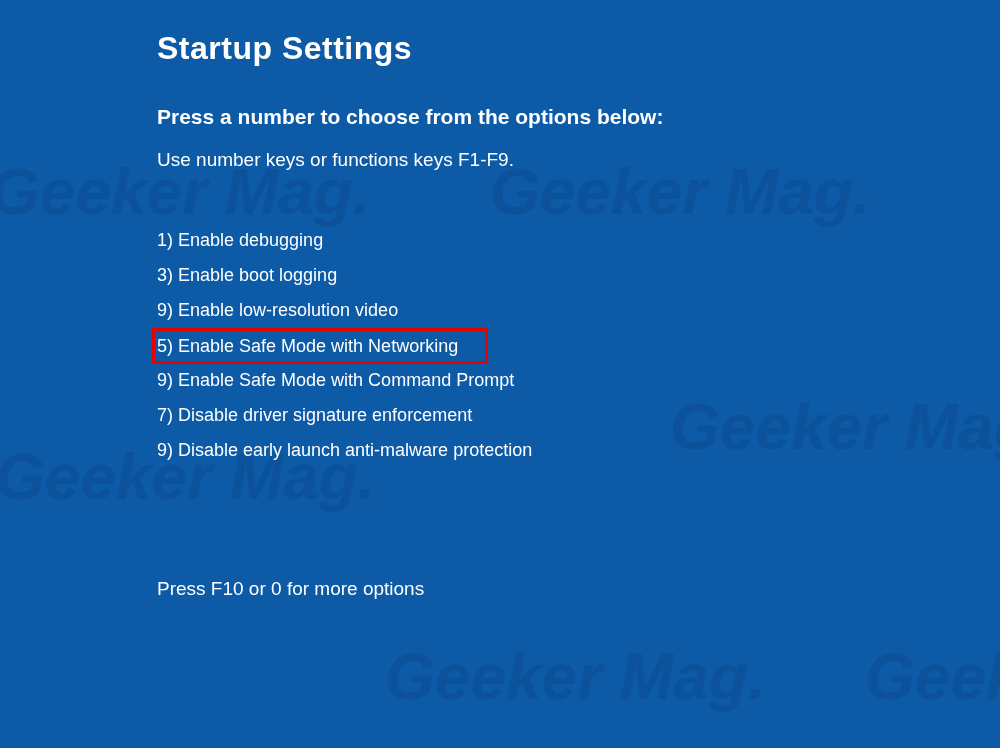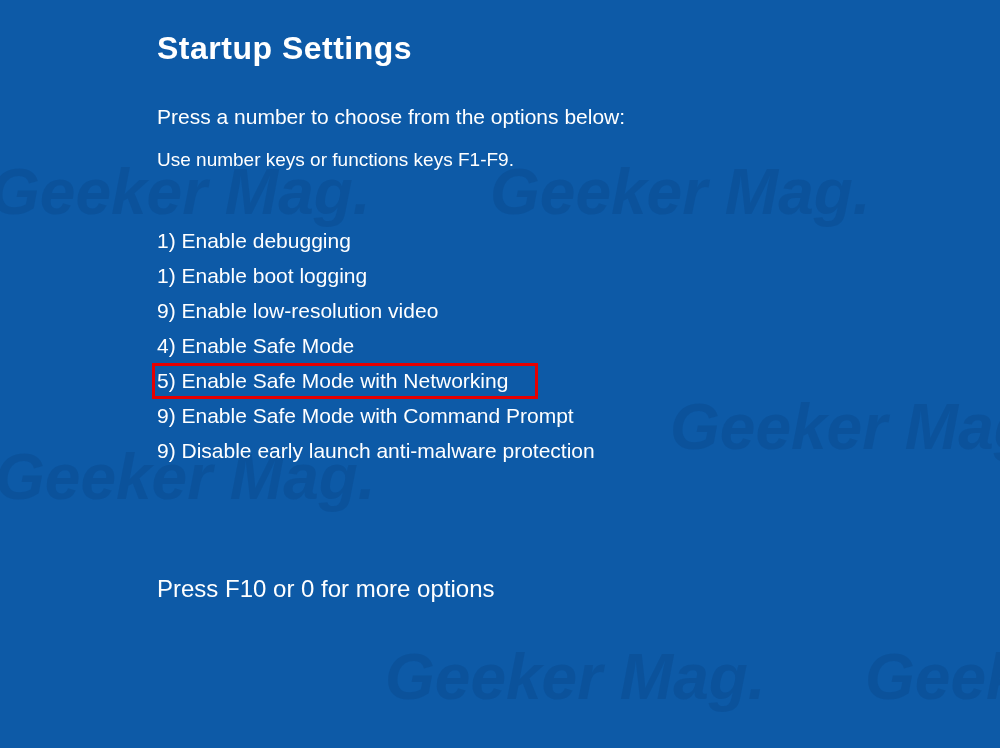--- a/index.html
+++ b/index.html
@@ -44,55 +44,55 @@
     
     .title {
       font-size: 32px;
       font-weight: 700;
       margin-bottom: 38px;
       letter-spacing: 0.5px;
     }
     
     .subtitle {
       font-size: 21px;
-      font-weight: 400;
+      font-weight: 700;
       margin-bottom: 20px;
     }
     
     .hint {
       font-size: 19px;
       font-weight: 300;
       margin-bottom: 52px;
     }
     
     .options {
       margin-bottom: 105px;
     }
     
     .option-item {
-      font-size: 21px;
+      font-size: 18px;
       font-weight: 300;
       line-height: 35px;
       display: inline-block;
     }
     
     .option-row {
       height: 35px;
     }
     
     .highlighted {
       border: 3px solid #e60000;
       padding: 1px 27px 1px 2px;
       line-height: 28px;
       margin-left: -5px;
       text-align: right;
     }
     
     .footer-text {
-      font-size: 24px;
+      font-size: 19px;
       font-weight: 300;
       line-height: 32px;
     }
   </style>
 </head>
 <body>
 
 <div class="watermark wm1">Geeker Mag.</div>
 <div class="watermark wm2">Geeker Mag.</div>
 <div class="watermark wm3">Geeker Mag.</div>
@@ -102,22 +102,22 @@
 
 <div class="content">
   <h1 class="title">Startup Settings</h1>
 
   <div class="subtitle">Press a number to choose from the options below:</div>
 
   <div class="hint">Use number keys or functions keys F1-F9.</div>
 
   <div class="options" id="options-container">
       <div class="option-row"><span class="option-item">1) Enable debugging</span></div>
-      <div class="option-row"><span class="option-item">1) Enable boot logging</span></div>
+      <div class="option-row"><span class="option-item">3) Enable boot logging</span></div>
       <div class="option-row"><span class="option-item">9) Enable low-resolution video</span></div>
-      <div class="option-row"><span class="option-item">4) Enable Safe Mode</span></div>
       <div class="option-row"><span class="option-item highlighted">5) Enable Safe Mode with Networking</span></div>
       <div class="option-row"><span class="option-item">9) Enable Safe Mode with Command Prompt</span></div>
+      <div class="option-row"><span class="option-item">7) Disable driver signature enforcement</span></div>
       <div class="option-row"><span class="option-item">9) Disable early launch anti-malware protection</span></div>
     </div>
 
   <div class="footer-text">Press F10 or 0 for more options</div>
 </div>
 
 </body></html>

